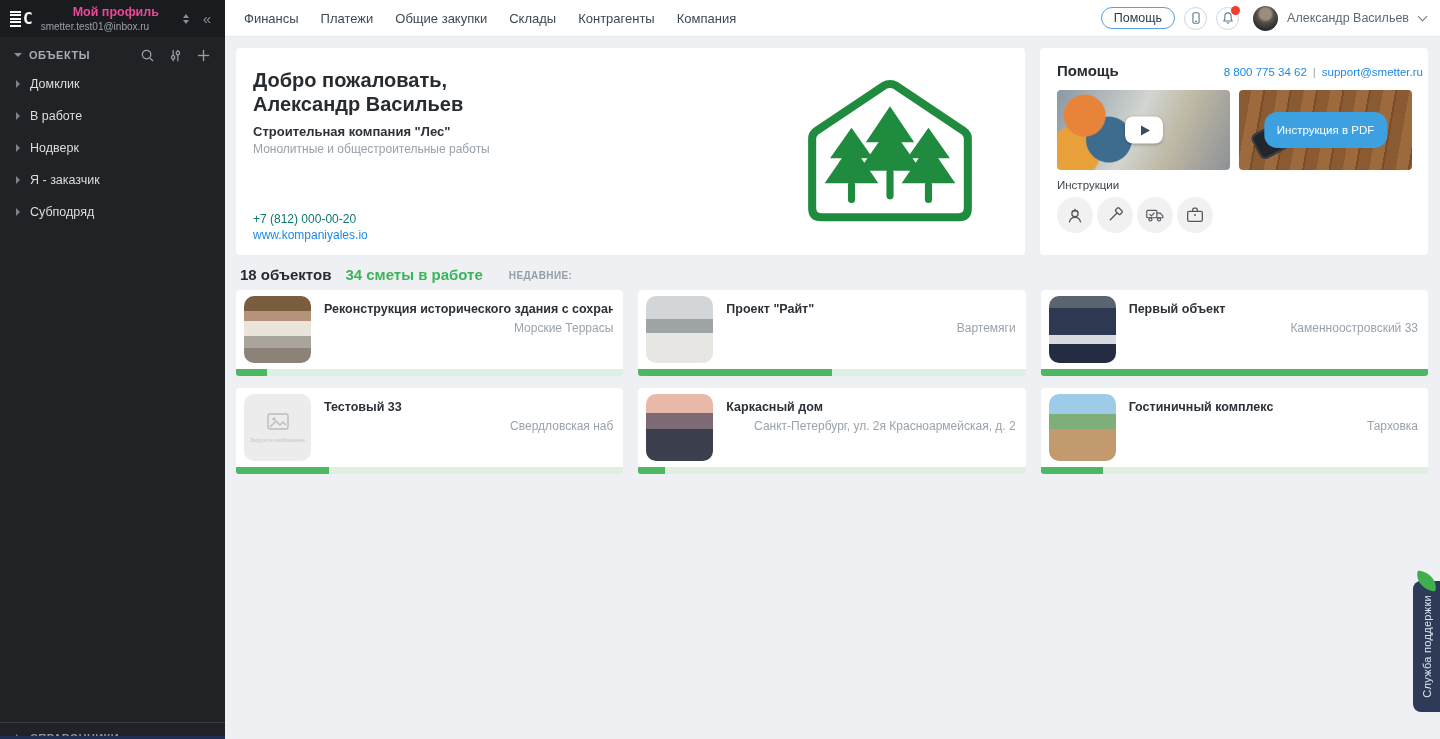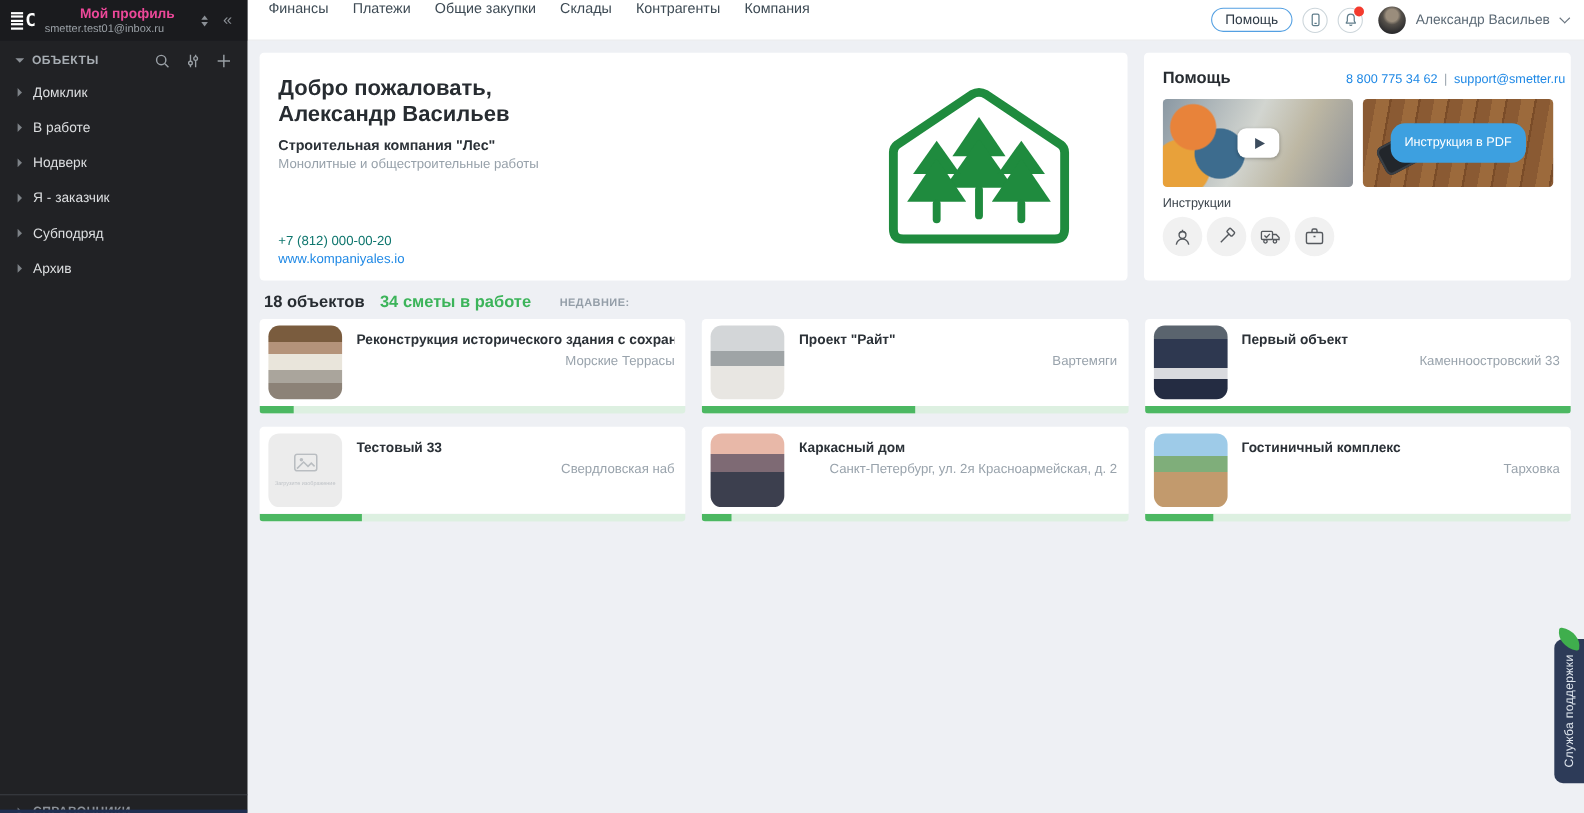--- a/index.html
+++ b/index.html
@@ -27,21 +27,21 @@
   .sb-section-label { color:#a7adb3; font-size:11px; font-weight:bold; letter-spacing:.5px; }
   .sb-section-icons { margin-left:auto; display:flex; align-items:center; gap:13px; }
   .sb-section-icons > span { cursor:pointer; display:flex; }
   .sb-items { list-style:none; margin-top:2px; }
   .sb-items li { height:32px; display:flex; align-items:center; gap:10px; padding-left:16px; color:#dcdee0; font-size:12.5px; cursor:pointer; }
   .sb-bottom { position:absolute; left:0; right:0; bottom:0; height:17px; border-top:1px solid #3a3e43; overflow:hidden; }
   .sb-bottom-row { padding:9px 0 0 16px; display:flex; align-items:center; gap:10px; color:#8d9298; font-size:11px; font-weight:bold; letter-spacing:.4px; }
   .sb-bottom::after { content:''; position:absolute; left:0; right:0; bottom:0; height:3px; background:#1f2f52; }
 
   
-  .topbar { position:absolute; left:225px; right:0; top:0; height:37px; background:#fff; border-bottom:1px solid #e7e9ec; display:flex; padding:0 12px 0 19px; z-index:5; }
+  .topbar { position:absolute; left:225px; right:0; top:0; height:37px; background:#fff; border-bottom:1px solid #e7e9ec; display:flex; align-items:center; padding:0 12px 0 19px; z-index:5; }
   .topnav { display:flex; gap:22px; }
   .topnav span { font-size:13px; color:#3d4a54; cursor:pointer; white-space:nowrap; }
   .topbar-right { margin-left:auto; display:flex; align-items:center; gap:9px; }
   .help-btn { border:1.5px solid #54a0e2; background:#fff; color:#2e3a46; font-size:12.5px; border-radius:12px; padding:3px 12px; cursor:pointer; font-family:inherit; }
   .icon-btn { width:23px; height:23px; border:1px solid #cdd6db; border-radius:50%; background:#fff; display:flex; align-items:center; justify-content:center; cursor:pointer; position:relative; }
   .notif-dot { position:absolute; top:-2px; right:-2px; width:9px; height:9px; background:#f43b2e; border-radius:50%; }
   .avatar { width:25px; height:25px; border-radius:50%; margin-left:5px; cursor:pointer;
     background: radial-gradient(circle at 50% 32%, #9a8d7c 0 26%, #55504a 40%, #2b2b2d 75%); }
   .user-name { font-size:12.5px; color:#5c6a76; cursor:pointer; }
   .chev-down { width:7px; height:7px; border-right:1.5px solid #6b7680; border-bottom:1.5px solid #6b7680; transform:rotate(45deg); margin:-3px 2px 0 1px; cursor:pointer; }
@@ -175,24 +175,20 @@
       <span>Нодверк</span>
     </li>
       <li>
       <span class="caret-right"></span>
       <span>Я - заказчик</span>
     </li>
       <li>
       <span class="caret-right"></span>
       <span>Субподряд</span>
     </li>
-      <li>
-      <span class="caret-right"></span>
-      <span>Архив</span>
-    </li>
     </ul>
 
   <div class="sb-bottom">
     <div class="sb-bottom-row">
       <span class="caret-right"></span>
       <span>СПРАВОЧНИКИ</span>
     </div>
   </div>
 </aside>
 

